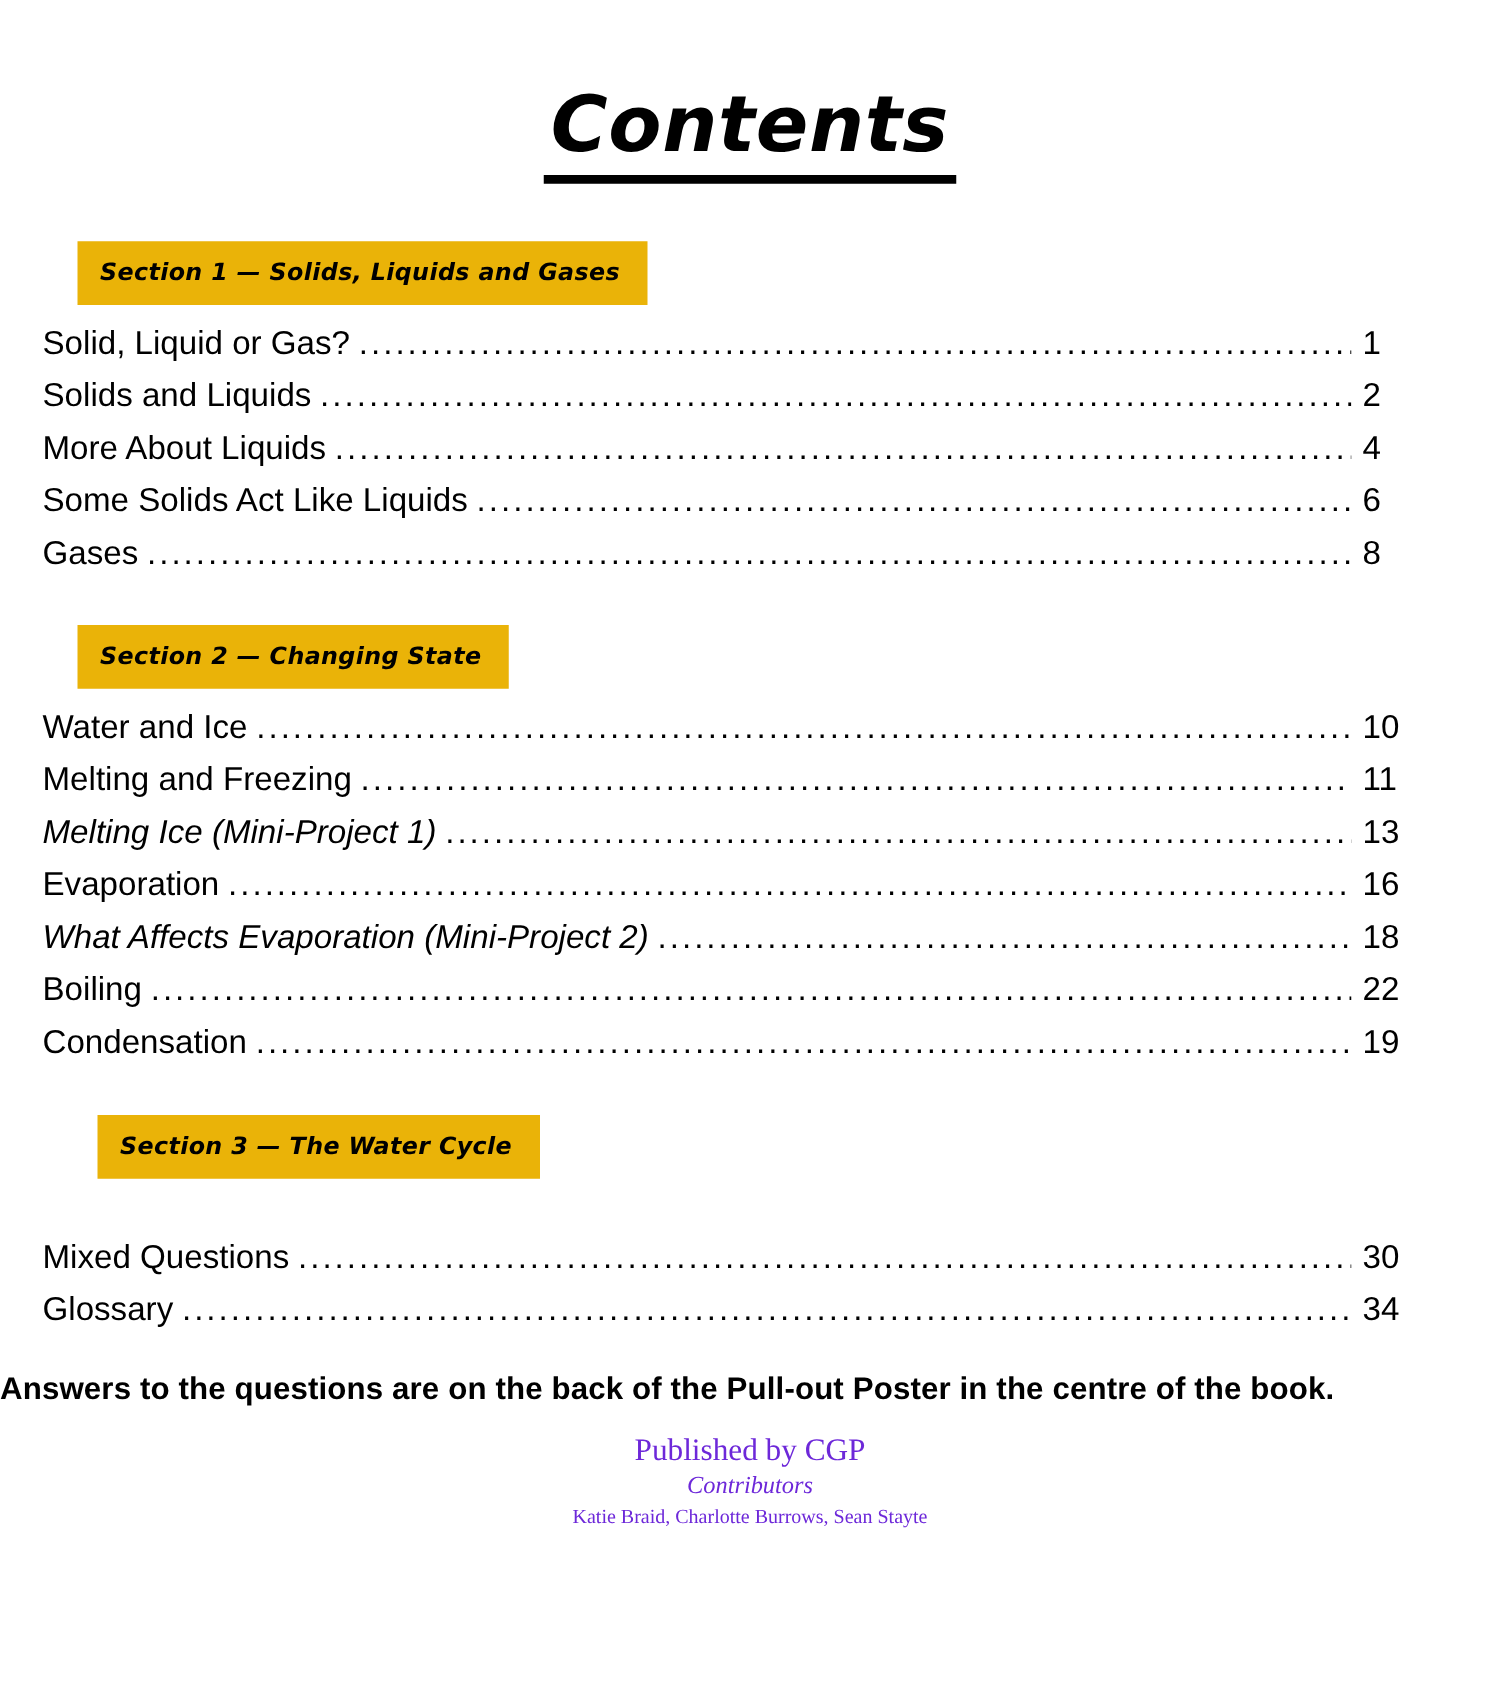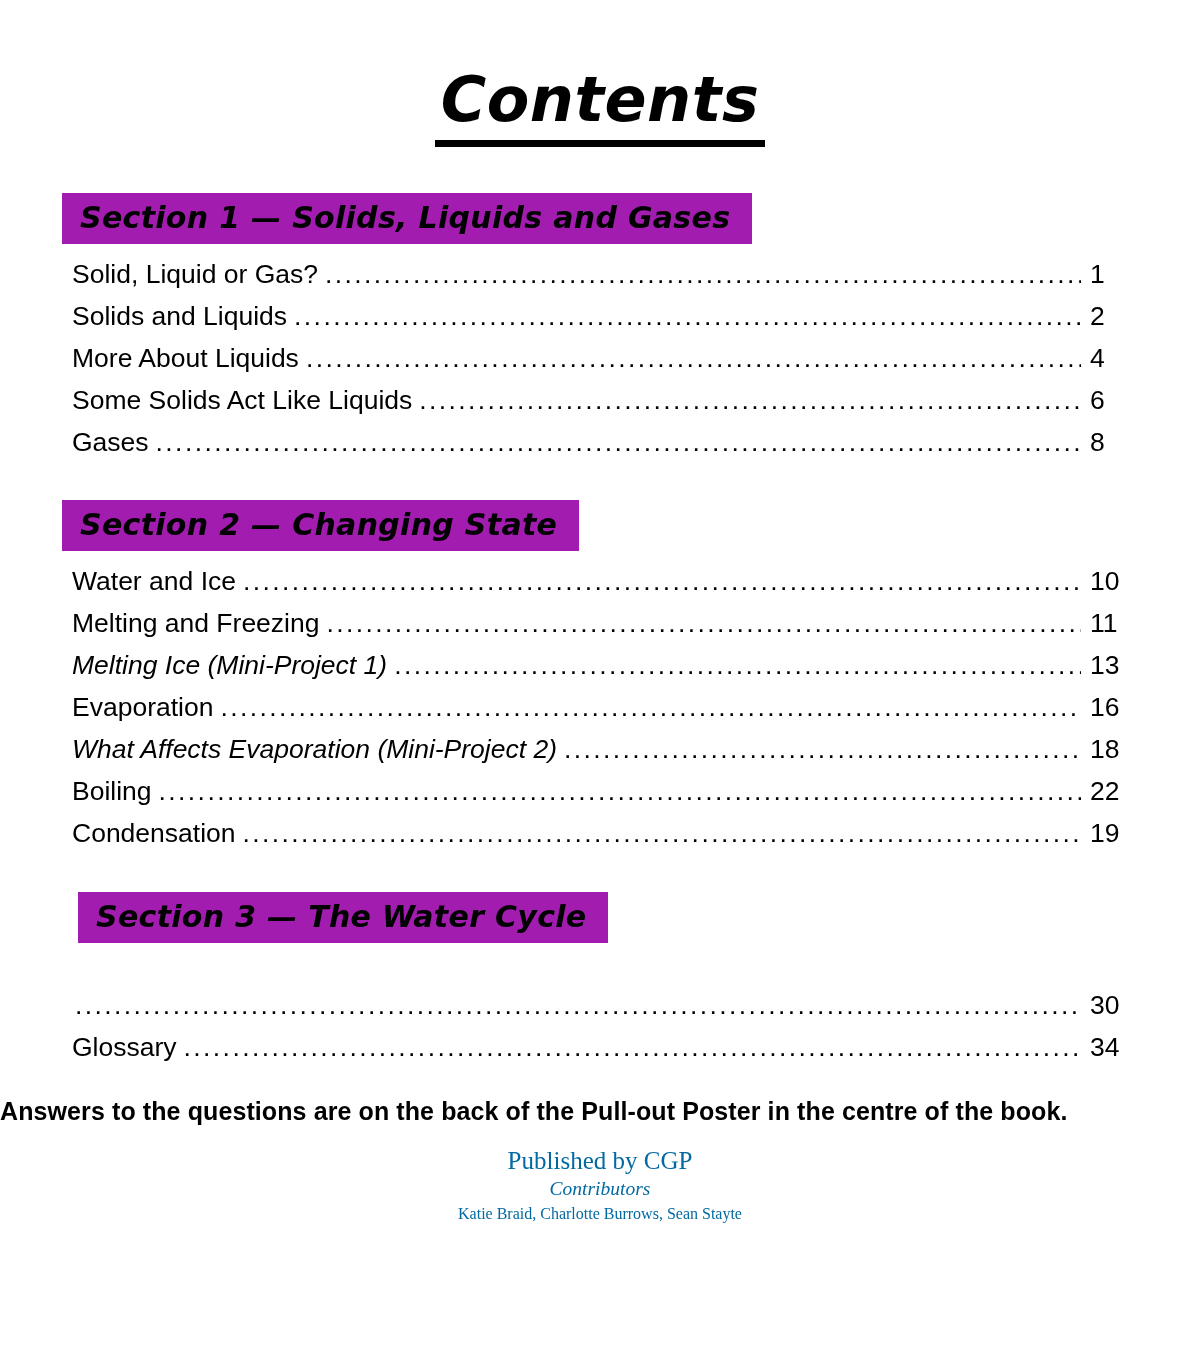--- a/index.html
+++ b/index.html
@@ -36,41 +36,41 @@
     font-size: 62px;
     line-height: 68px;
     letter-spacing: 0.5px;
     padding: 0 6px 6px 6px;
     border-bottom: 7px solid #000;
   }
 
   
   .section-header {
     display: inline-block;
-    background: #a21caf;
+    background: #eab308;
     font-family: "DejaVu Sans", sans-serif;
     font-style: italic;
     font-weight: bold;
-    font-size: 30px;
+    font-size: 19px;
     line-height: 30px;
     padding: 10px 22px 11px 18px;
     white-space: nowrap;
     letter-spacing: 0.3px;
   }
   .section-block {
     margin-left: 62px;
   }
 
   .sec1-head { margin-top: 46px; }
   .sec2-head { margin-top: 37px; }
   .sec3-head { margin-top: 38px; margin-left: 16px; }
 
   
   .entries {
-    margin-left: 72px;
+    margin-left: 34px;
     margin-right: 68px;
     margin-top: 10px;
   }
   .entry {
     display: flex;
     align-items: baseline;
     font-size: 26.5px;
     line-height: 42px;
     height: 42px;
     white-space: nowrap;
@@ -119,21 +119,21 @@
     font-size: 25px;
     line-height: 30px;
     letter-spacing: 0.1px;
   }
 
   
   .footer {
     margin-top: 19px;
     text-align: center;
     font-family: "Liberation Serif", serif;
-    color: #0369a1;
+    color: #6d28d9;
   }
   .footer-publisher {
     font-size: 25px;
     line-height: 31px;
   }
   .footer-contrib-label {
     font-size: 19.5px;
     line-height: 25px;
     font-style: italic;
   }
@@ -216,20 +216,21 @@
           <span class="entry-title">Condensation</span>
           <span class="entry-leader"></span>
           <span class="entry-page">19</span>
         </div>
       </div>
       <div class="section-block"><div class="section-header sec3-head">Section 3 — The Water Cycle</div></div>
     </div>
 
   <div class="entries tail-entries" id="tail-entries-root">
       <div class="entry">
+        <span class="entry-title">Mixed Questions</span>
         <span class="entry-leader"></span>
         <span class="entry-page">30</span>
       </div>
       <div class="entry">
         <span class="entry-title">Glossary</span>
         <span class="entry-leader"></span>
         <span class="entry-page">34</span>
       </div>
     </div>
 

